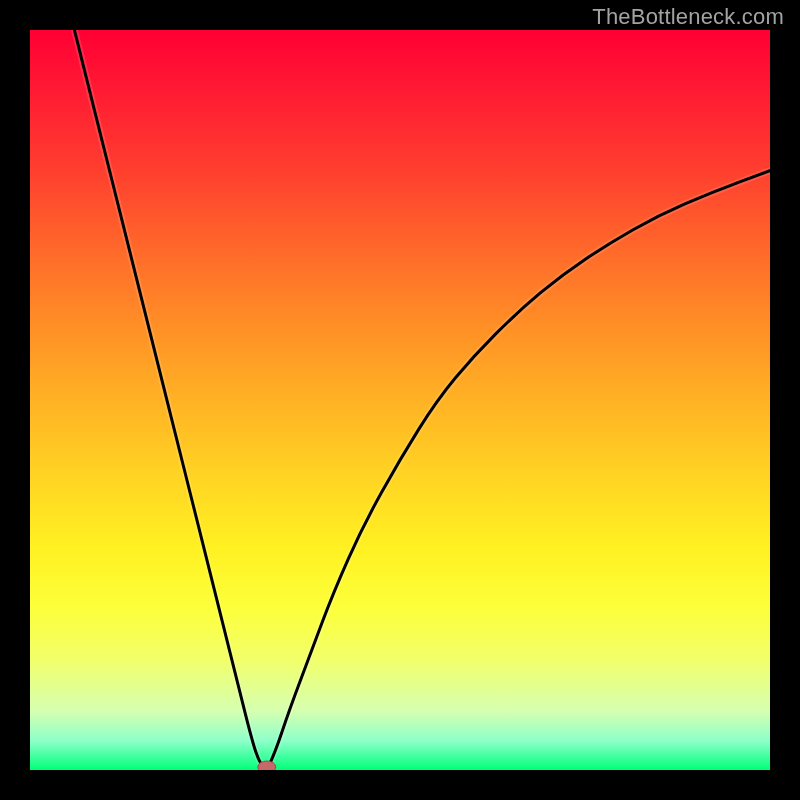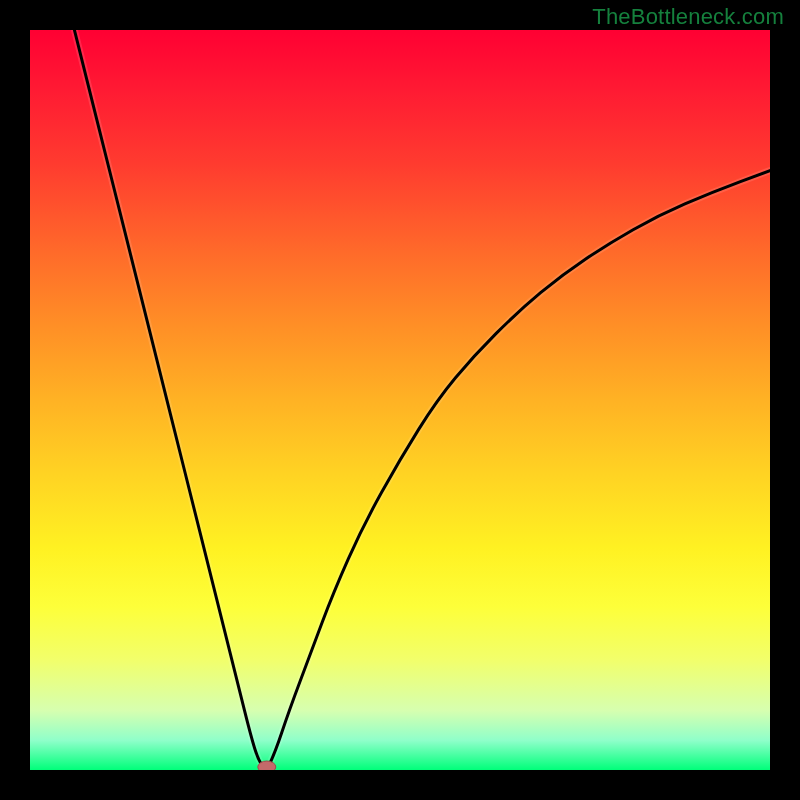--- a/index.html
+++ b/index.html
@@ -66,21 +66,21 @@
   }
   .marker {
     fill: #c46a6a;
     stroke: #a04a4a;
     stroke-width: 1;
   }
   .watermark {
     position: absolute;
     top: 4px;
     right: 16px;
-    color: #15803d;
+    color: #a3a3a3;
     font-size: 22px;
     font-family: Arial, Helvetica, sans-serif;
     letter-spacing: 0.2px;
     user-select: none;
   }
 </style>
 </head>
 <body>
 
 <div class="chart-frame">

